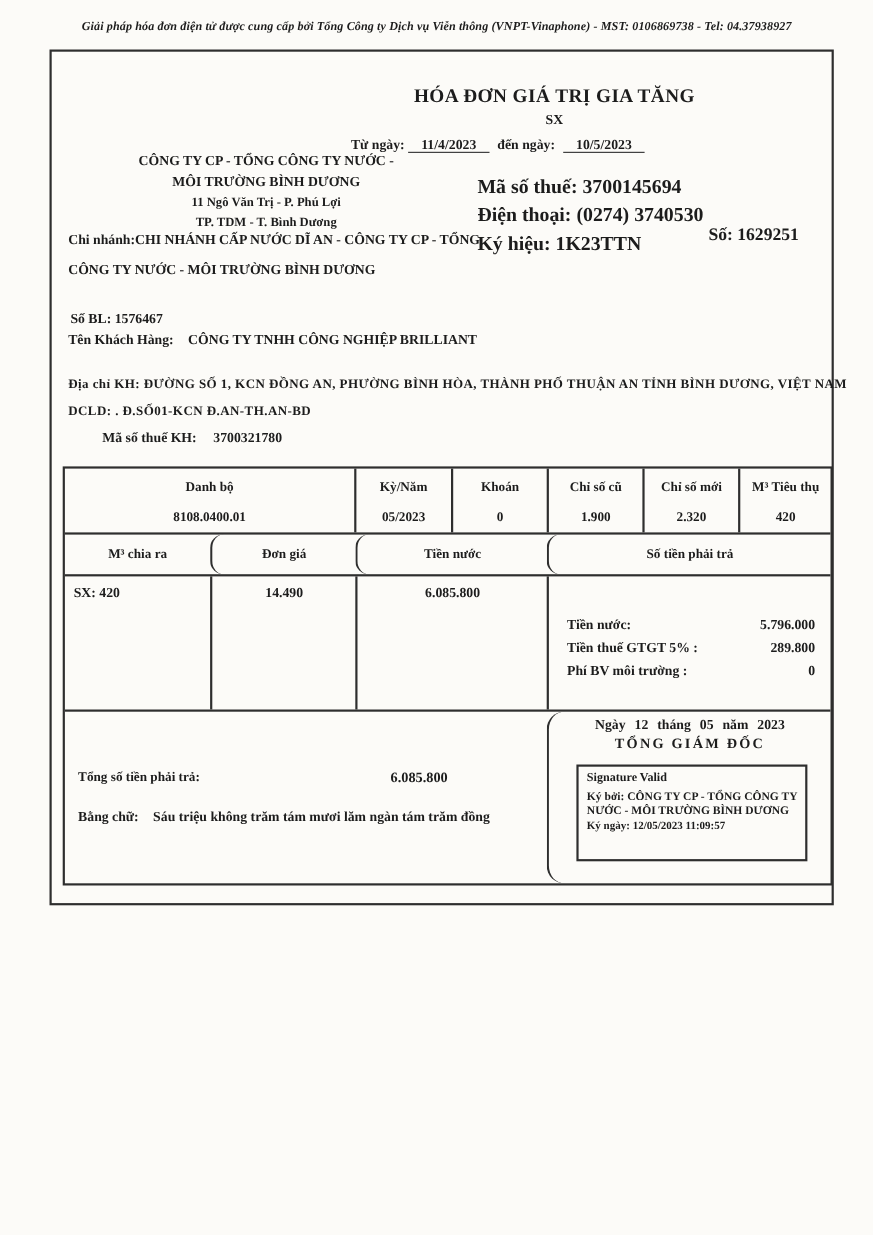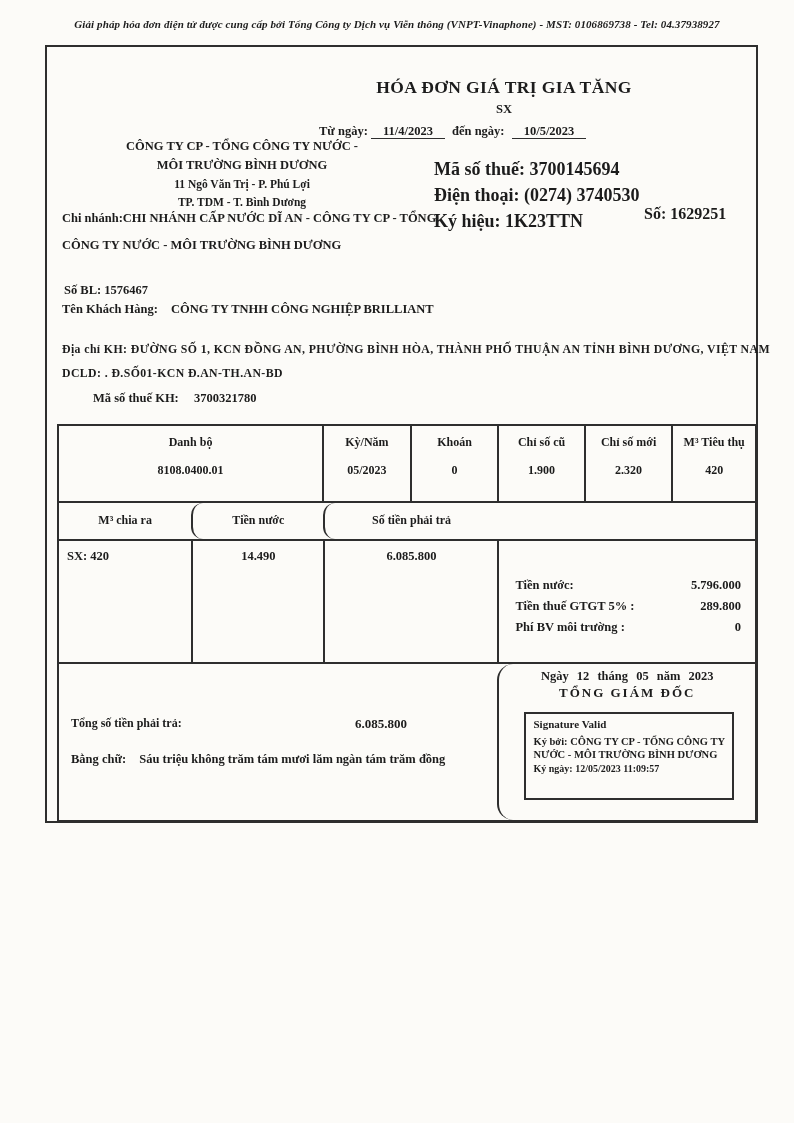--- a/index.html
+++ b/index.html
@@ -34,21 +34,21 @@
   .branch { position:absolute; left:15px; top:158px; width:396px; font-size:12.5px; line-height:27px; }
   .so-bl { position:absolute; left:17px; top:236px; font-size:12.5px; }
   .customer-name { position:absolute; left:15px; top:255px; font-size:12.5px; white-space:nowrap; }
   .customer-name .v { margin-left:10px; }
   .customer-addr { position:absolute; left:15px; top:290px; width:696px; font-size:11.8px; line-height:24px; letter-spacing:0.4px; }
   .customer-addr .line1 { white-space:nowrap; }
   .customer-tax { position:absolute; left:15px; top:344px; font-size:12.5px;margin-left:31px; }
   .customer-tax .v { margin-left:12px; }
   
   .tables { position:absolute; left:10px; top:377px; width:700px; border:2px solid #2e2e2e; background:transparent; }
-  .t1 { display:grid; grid-template-columns:37.8% 12.6% 12.6% 12.4% 12.6% 12%; height:75px; }
+  .t1 { display:grid; grid-template-columns:37.8% 12.6% 12.6% 12.4% 12.6% 12%; height:58px; }
   .t1 .cell {
     border-left:2px solid #2e2e2e; text-align:center; padding-top:9px;
     font-size:12px; display:flex; flex-direction:column; row-gap:13px;
   }
   .t1 .cell:first-child { border-left:none; }
   .t2h { display:grid; grid-template-columns:19% 19% 25% 37%; height:38px; border-top:2px solid #2e2e2e; }
   .t2h .cell { border-left:2px solid #2e2e2e; text-align:center; padding-top:10px; font-size:12px;border-radius:12px; }
   .t2h .cell:first-child { border-left:none; }
   .t2b { display:grid; grid-template-columns:19% 19% 25% 37%; height:123px; border-top:2px solid #2e2e2e; }
   .t2b .cell { border-left:2px solid #2e2e2e; font-size:12.5px; padding-top:8px; text-align:center; }
@@ -172,20 +172,21 @@
           <span>2.320</span>
         </div>
         <div class="cell">
           <span>M³ Tiêu thụ</span>
           <span>420</span>
         </div>
       </div>
 
       <div class="t2h">
         <div class="cell">M³ chia ra</div>
+        <div class="cell">Đơn giá</div>
         <div class="cell">Tiền nước</div>
         <div class="cell">Số tiền phải trả</div>
       </div>
 
       <div class="t2b">
         <div class="cell">SX: 420</div>
         <div class="cell">14.490</div>
         <div class="cell">6.085.800</div>
         <div class="cell pay">
           <div class="total-line">

